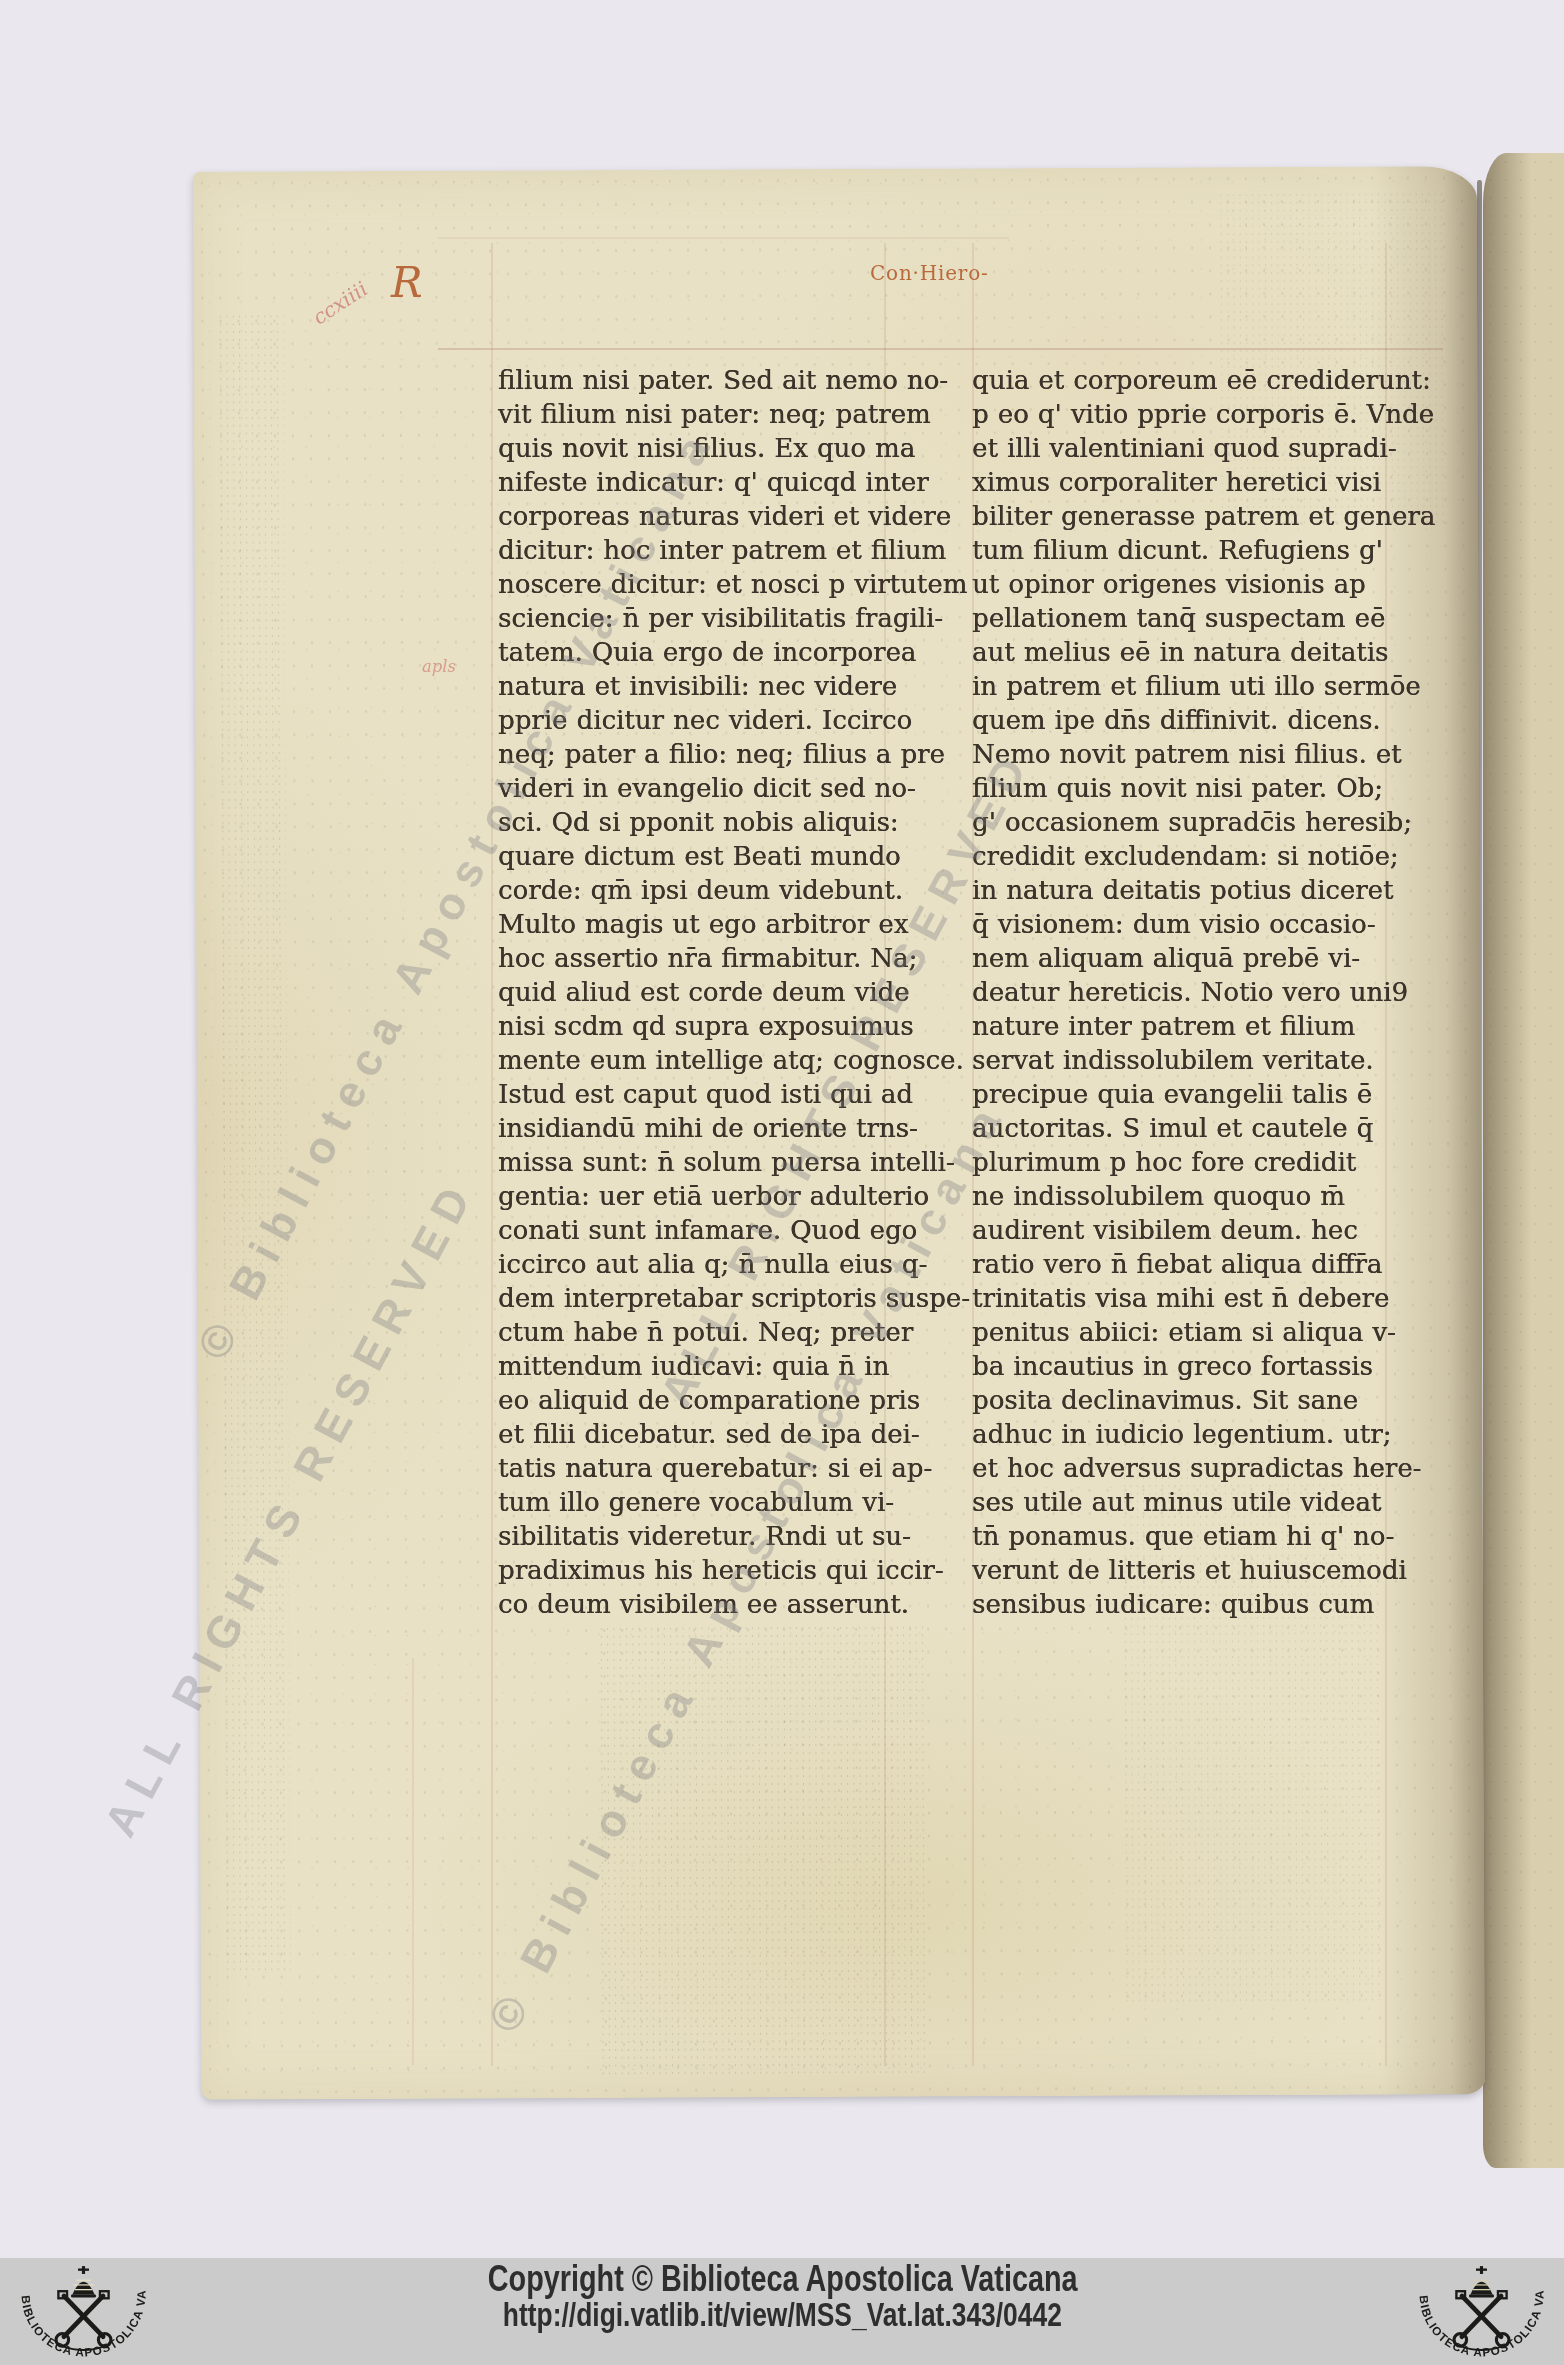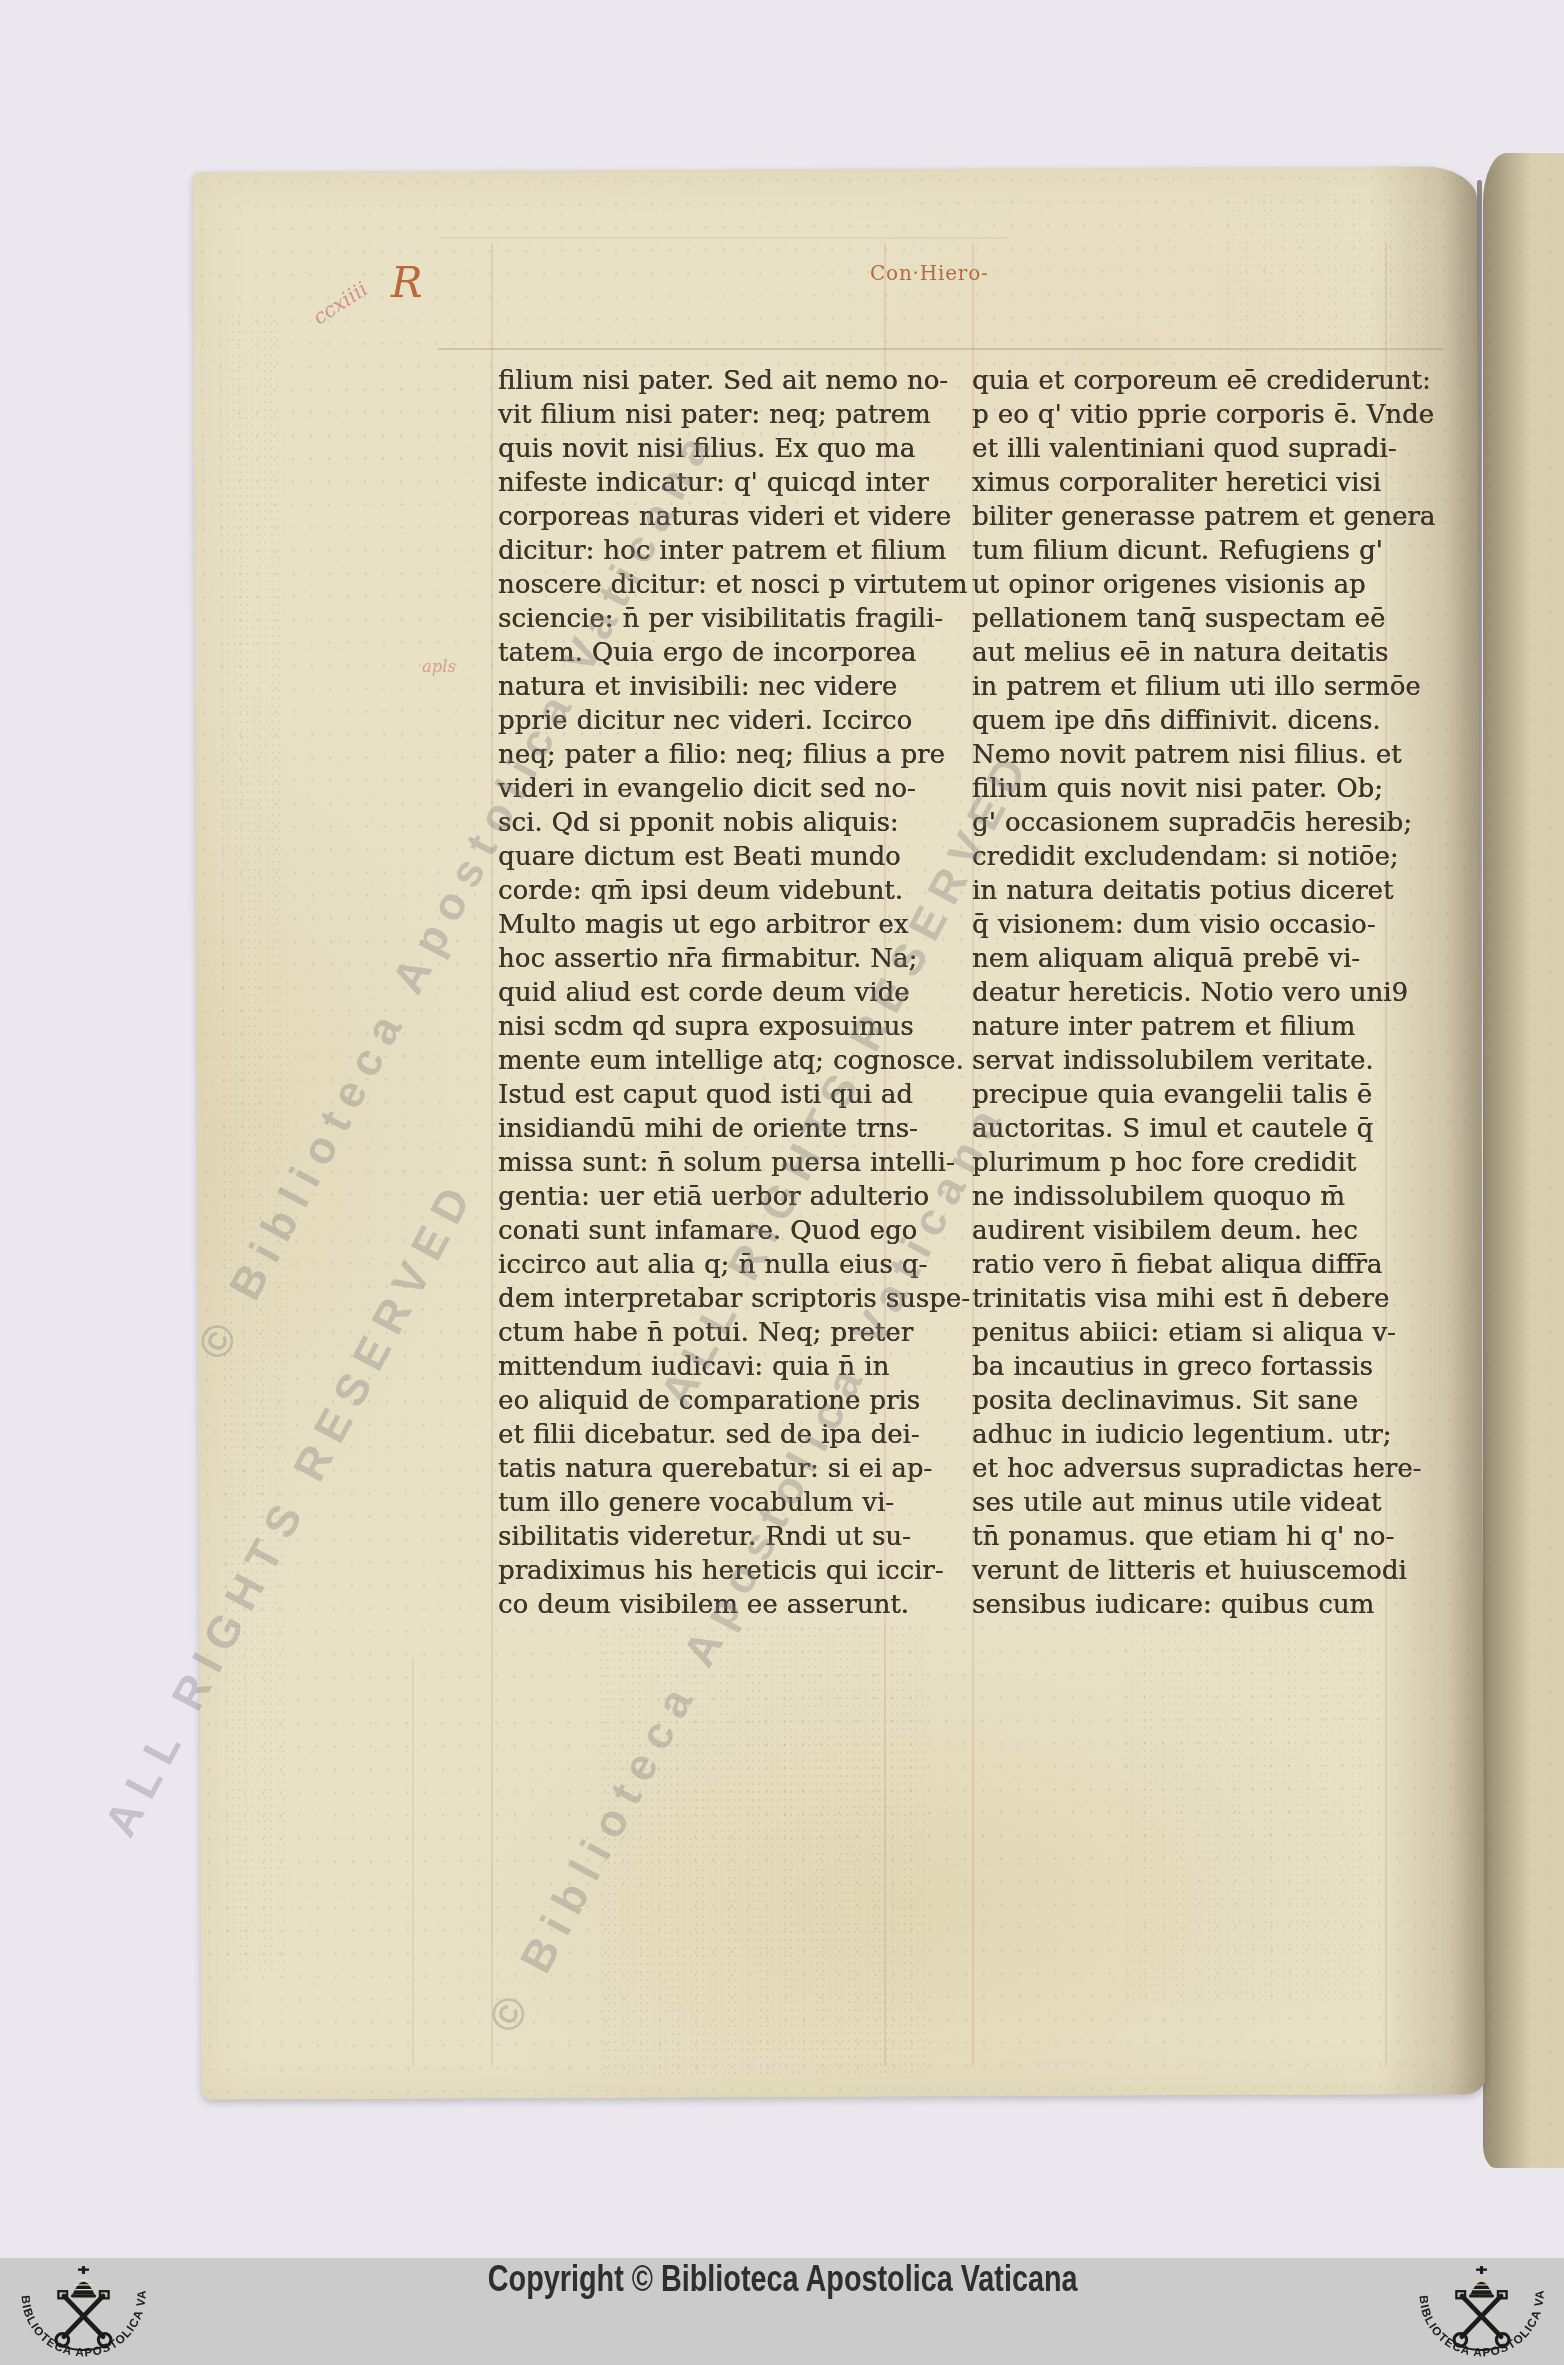--- a/index.html
+++ b/index.html
@@ -187,20 +187,21 @@
 
   <div id="wm-layer">
     <div class="wm" style="left:210px;top:1330px;">© Biblioteca Apostolica Vaticana</div>
     <div class="wm" style="left:117px;top:1807px;">ALL RIGHTS RESERVED</div>
     <div class="wm" style="left:673px;top:1377px;">ALL RIGHTS RESERVED</div>
     <div class="wm" style="left:501px;top:2003px;">© Biblioteca Apostolica Vaticana</div>
   </div>
 
   <div id="footer-bar">
     <div id="footer-copyright" class="ln"><span class="squeeze">Copyright © Biblioteca Apostolica Vaticana</span></div>
+    <div id="footer-url" class="ln"><span class="squeeze">http://digi.vatlib.it/view/MSS_Vat.lat.343/0442</span></div>
   </div>
 
   <svg id="logo-left" class="corner-logo" viewBox="0 0 190 125">
     <g stroke="#1b1b19" fill="none" stroke-linecap="round">
       <line x1="70" y1="94" x2="120" y2="42" stroke-width="6"></line>
       <line x1="120" y1="94" x2="70" y2="42" stroke-width="6"></line>
       <circle cx="68" cy="98" r="8" stroke-width="4"></circle>
       <circle cx="122" cy="98" r="8" stroke-width="4"></circle>
       <path d="M68 106 Q95 116 122 106" stroke-width="2.5"></path>
       <rect x="63" y="36" width="11" height="9" stroke-width="3"></rect>

